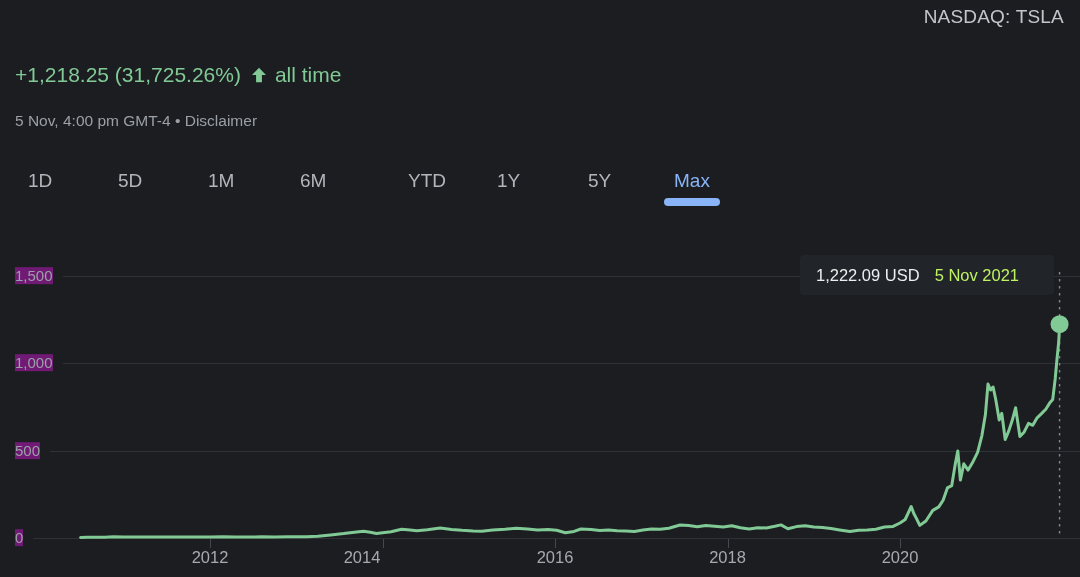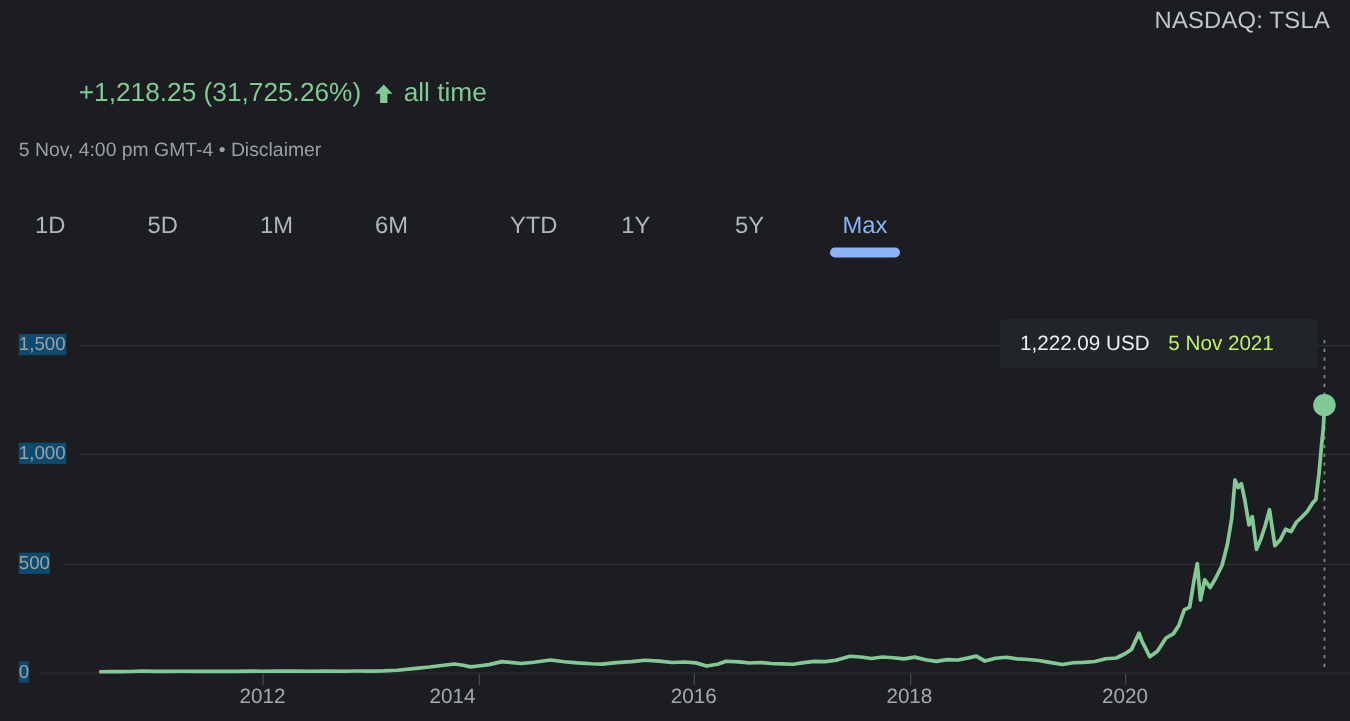--- a/index.html
+++ b/index.html
@@ -6,33 +6,33 @@
   .app{
     position:relative;width:1080px;height:577px;overflow:hidden;
     background:#1b1d21;font-family:"Liberation Sans",sans-serif;
     -webkit-font-smoothing:antialiased;
   }
   
   .price-row{position:absolute;top:2px;left:14px;display:flex;align-items:baseline;}
   .price{font-size:46px;font-weight:400;color:#e7e9ec;letter-spacing:-0.5px;}
   .currency{font-size:20px;color:#9aa0a6;margin-left:19px;letter-spacing:0.5px;}
   .ticker{position:absolute;top:6px;right:16px;font-size:19px;color:#c2c6cb;letter-spacing:0.2px;}
-  .change-row{position:absolute;top:63px;left:15px;display:flex;align-items:center;font-size:21px;color:#81c995;margin-left:48px;}
+  .change-row{position:absolute;top:63px;left:15px;display:flex;align-items:center;font-size:21px;color:#81c995;}
   .change-row .arrow{margin:0 7px 0 9px;display:inline-flex;}
   .meta-row{position:absolute;top:112px;left:15px;font-size:15.5px;color:#9aa0a6;}
   .meta-row .disclaimer{color:#9aa0a6;text-decoration:none;}
   
   .tabs{position:absolute;top:170px;left:0;width:1080px;height:40px;padding-left:10px;}
   .tab{position:absolute;top:0;font-size:19px;color:#b2b6bb;cursor:pointer;white-space:nowrap;}
   .tab.selected{color:#8ab4f8;}
   .tab-underline{position:absolute;top:28px;height:8px;border-radius:4px;background:#8ab4f8;}
   
   .chart{position:absolute;left:0;top:0;width:1080px;height:577px;}
   .gridline{position:absolute;right:0;height:1px;background:#2e3136;}
-  .ylabel{position:absolute;left:15px;transform:translateY(-52%);font-size:15px;color:#9aa0a6;background:#0c4a6e;z-index:1;}
+  .ylabel{position:absolute;left:15px;transform:translateY(-52%);font-size:15px;color:#9aa0a6;background:#701a75;z-index:1;}
   .xtick{position:absolute;width:1px;height:9px;top:539px;background:#45484d;}
   .xlabel{position:absolute;top:548px;transform:translateX(-50%);font-size:16.5px;color:#a6aaaf;}
   .tooltip{
     position:absolute;left:800px;top:255px;width:254px;height:40px;z-index:4;
     background:#212428;border-radius:4px;display:flex;align-items:center;
     padding-left:16px;box-sizing:border-box;
   }
   .tooltip .tt-price{font-size:16.5px;color:#eceef0;}
   .tooltip .tt-date{font-size:16.5px;color:#bef264;margin-left:15px;}
   svg.plot{position:absolute;left:0;top:0;z-index:5;pointer-events:none;}

